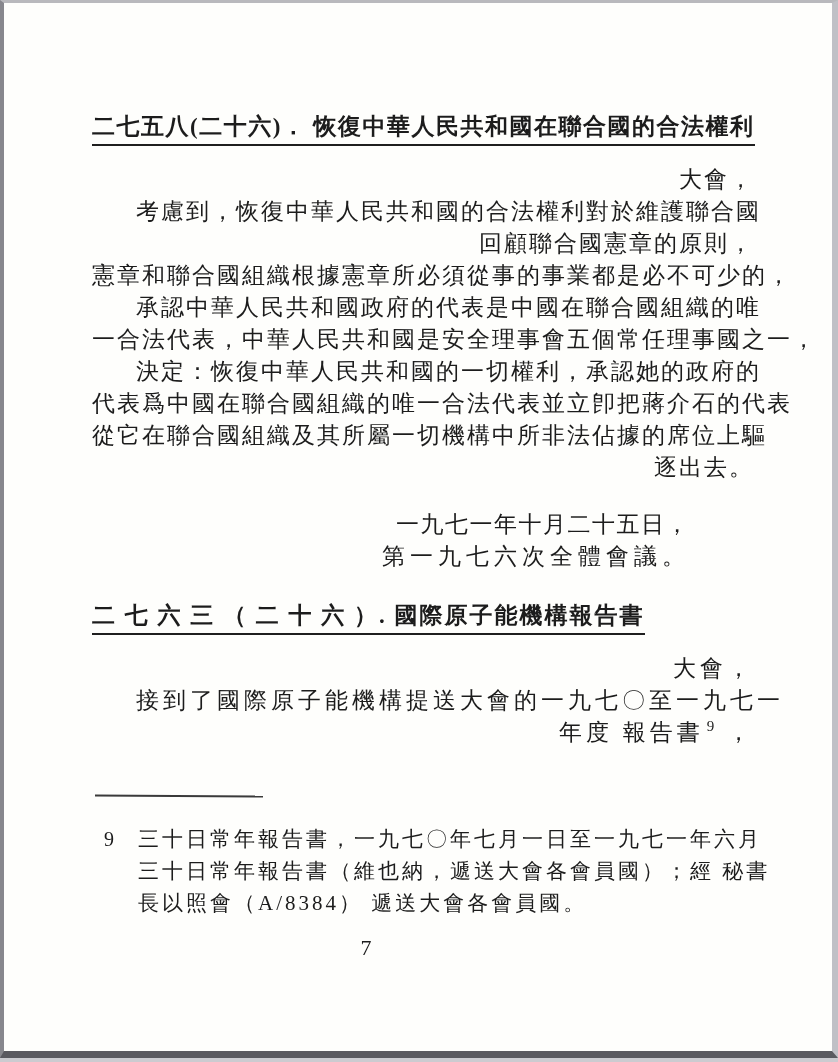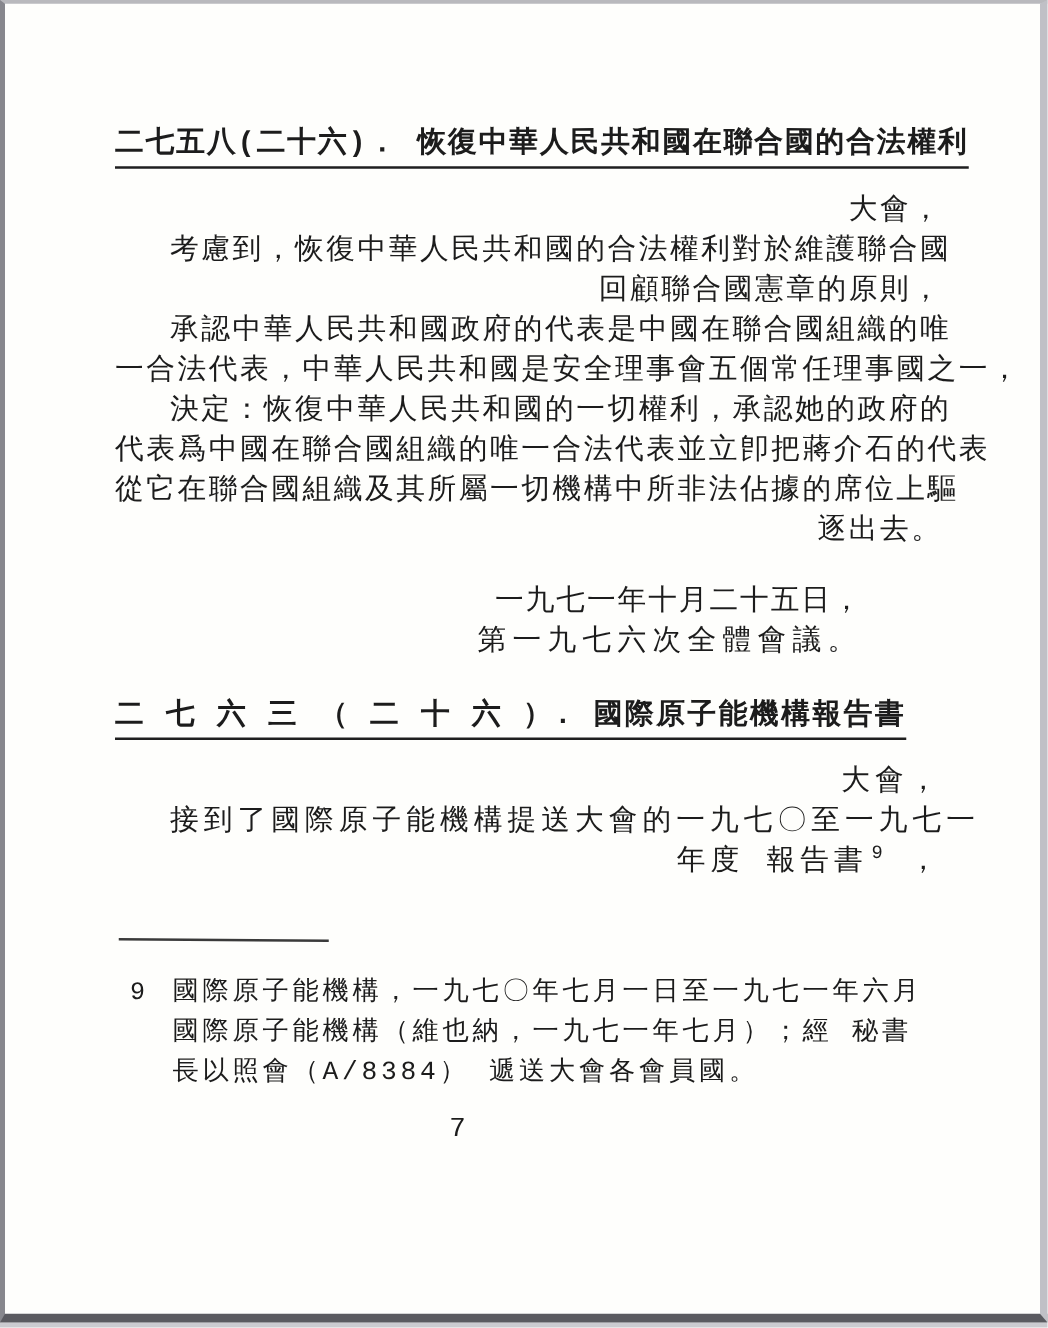--- a/index.html
+++ b/index.html
@@ -22,23 +22,22 @@
     border-top: 3px solid #b9b9bd;
     border-left: 4px solid #87878d;
     border-right: 6px solid #c0c0c6;
     border-bottom: 7px solid #5a5a60;
     overflow: hidden;
   }
   .content {
     box-sizing: border-box;
     width: 100%;
     height: 100%;
-    padding: 0 78px 0 88px;
+    padding: 12px 78px 0 88px;
     overflow: hidden;
-    font-family: Liberation Mono, monospace;
   }
   .res-heading {
     margin: 97px 0 0 0;
     font-size: 23px;
     font-weight: 600;
     line-height: 30px;
     letter-spacing: 1.5px;
     white-space: nowrap;
   }
   .res-heading .u {
@@ -124,20 +123,21 @@
   <div class="content">
 
     <h1 class="res-heading">
       <span class="u">二七五八(二十六)． 恢復中華人民共和國在聯合國的合法權利</span>
     </h1>
 
     <div class="body-block sect1">
       <div class="line indent">大會，</div>
       <div class="line indent">考慮到，恢復中華人民共和國的合法權利對於維護聯合國</div>
       <div class="line indent">回顧聯合國憲章的原則，</div>
+      <div class="line">憲章和聯合國組織根據憲章所必須從事的事業都是必不可少的，</div>
       <div class="line indent">承認中華人民共和國政府的代表是中國在聯合國組織的唯</div>
       <div class="line">一合法代表，中華人民共和國是安全理事會五個常任理事國之一，</div>
       <div class="line indent">決定：恢復中華人民共和國的一切權利，承認她的政府的</div>
       <div class="line">代表爲中國在聯合國組織的唯一合法代表並立卽把蔣介石的代表</div>
       <div class="line">從它在聯合國組織及其所屬一切機構中所非法佔據的席位上驅</div>
       <div class="line">逐出去。</div>
     </div>
 
     <div class="date-block">
       <div class="line">一九七一年十月二十五日，</div>
@@ -152,22 +152,22 @@
       <div class="line indent">大會，</div>
       <div class="line indent">接到了國際原子能機構提送大會的一九七〇至一九七一</div>
       <div class="line"><span>年度 報告書</span><sup class="fn-ref">9</sup><span> ，</span></div>
     </div>
 
     <div class="footnote-sep"></div>
 
     <div class="footnote">
       <div class="fn-marker">9</div>
       <div class="fn-lines">
-        <div class="line">國際原子能機構，一九七〇年七月一日至一九七一年六月</div>
-        <div class="line">國際原子能機構（維也納，一九七一年七月）；經 秘書</div>
+        <div class="line">三十日常年報告書，一九七〇年七月一日至一九七一年六月</div>
+        <div class="line">三十日常年報告書（維也納，遞送大會各會員國）；經 秘書</div>
         <div class="line">長以照會（A/8384） 遞送大會各會員國。</div>
       </div>
     </div>
 
     <div class="page-num">7</div>
 
   </div>
 </div>
 
 </body></html>

